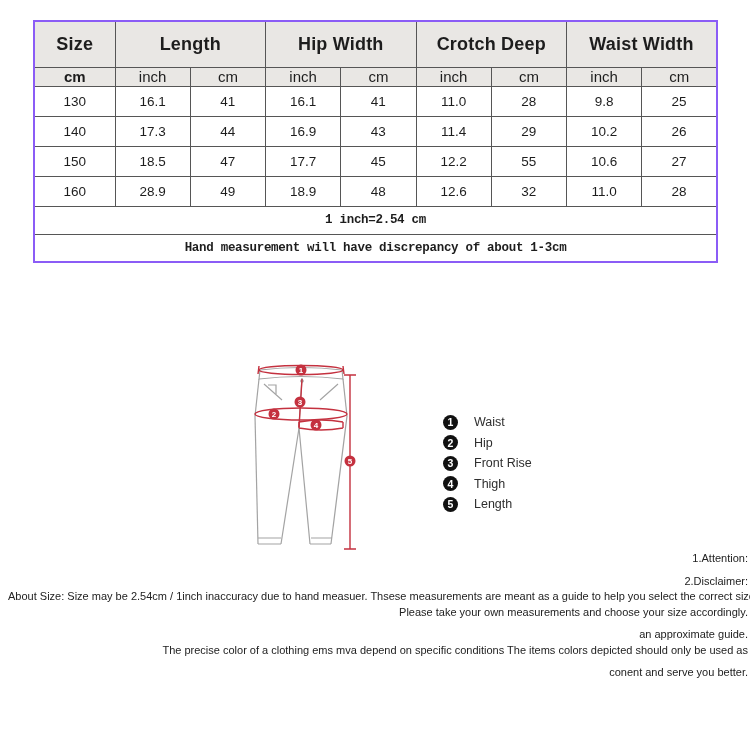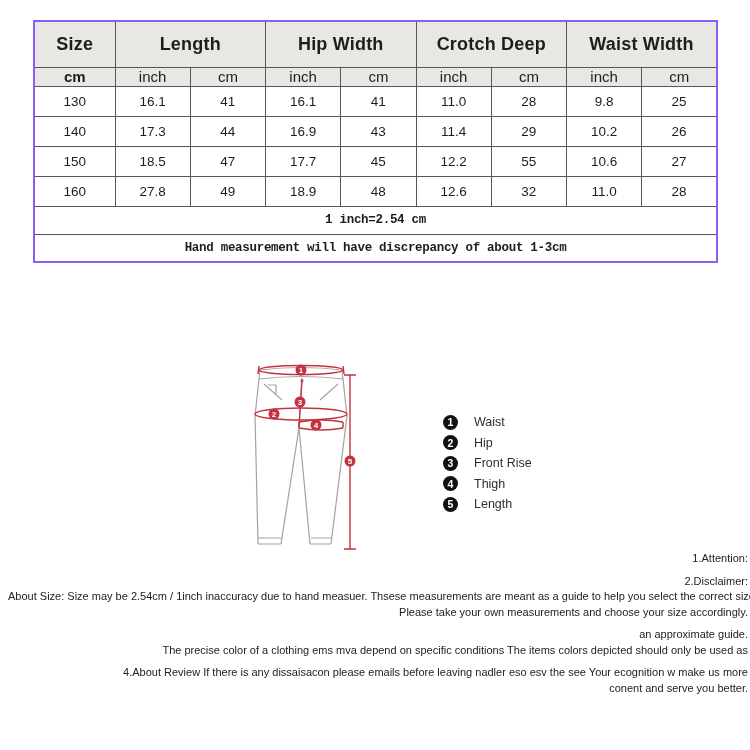--- a/index.html
+++ b/index.html
@@ -109,21 +109,21 @@
         <td>47</td>
         <td>17.7</td>
         <td>45</td>
         <td>12.2</td>
         <td>55</td>
         <td>10.6</td>
         <td>27</td>
       </tr>
       <tr class="data-row">
         <td>160</td>
-        <td>27.8</td>
+        <td>28.9</td>
         <td>49</td>
         <td>18.9</td>
         <td>48</td>
         <td>12.6</td>
         <td>32</td>
         <td>11.0</td>
         <td>28</td>
       </tr>
       <tr class="note-row">
         <td colspan="9">1 inch=2.54 cm</td>
@@ -218,16 +218,15 @@
     <div class="note-section">
       <div class="note-line">2.Disclaimer:</div>
       <div class="note-line">About Size: Size may be 2.54cm / 1inch inaccuracy due to hand measuer. Thsese measurements are meant as a guide to help you select the correct size.</div>
       <div class="note-line">Please take your own measurements and choose your size accordingly.</div>
     </div>
     <div class="note-section">
       <div class="note-line">an approximate guide.</div>
       <div class="note-line">The precise color of a clothing ems mva depend on specific conditions The items colors depicted should only be used as</div>
     </div>
     <div class="note-section">
-      <div class="note-line">4.About Review If there is any dissaisacon please emails before leaving nadler eso esv the see Your ecognition w make us more</div>
       <div class="note-line">conent and serve you better.</div>
     </div>
   </div>
 
 </body></html>

